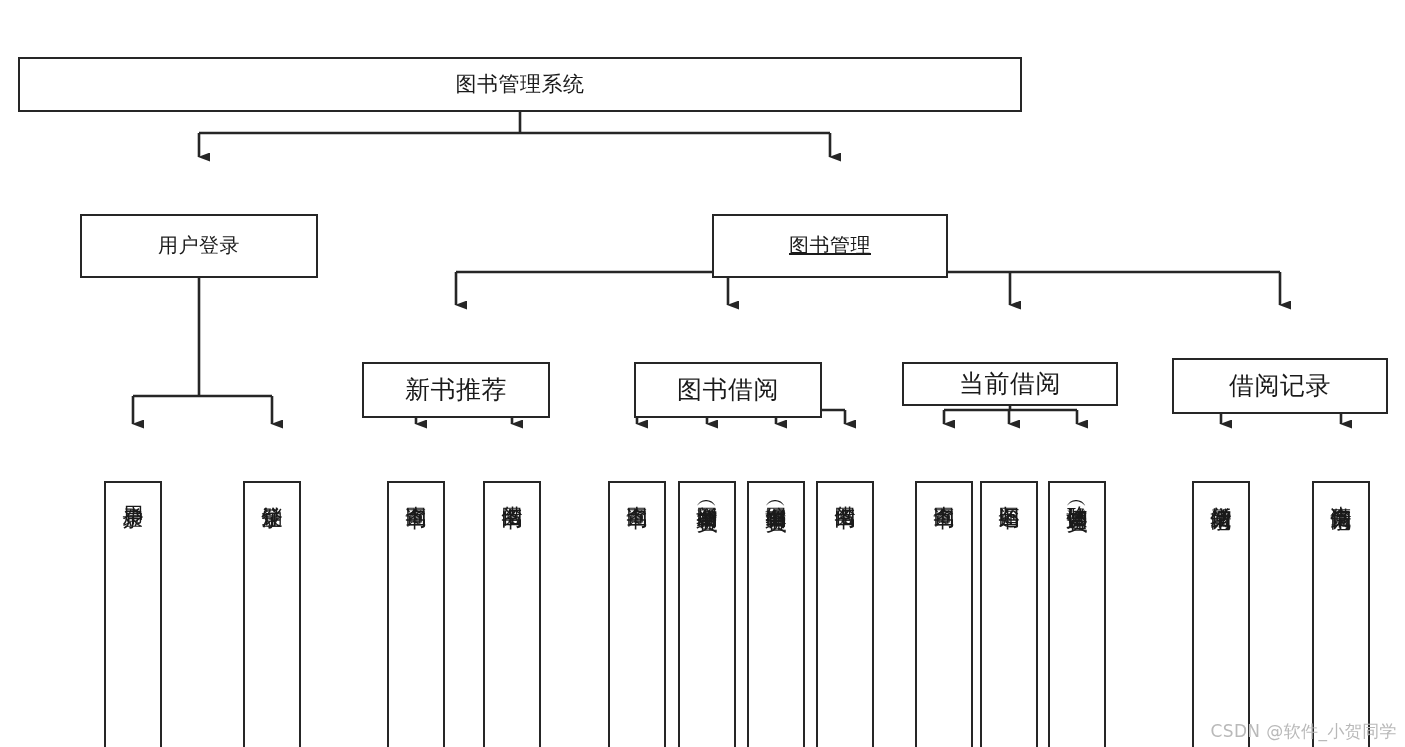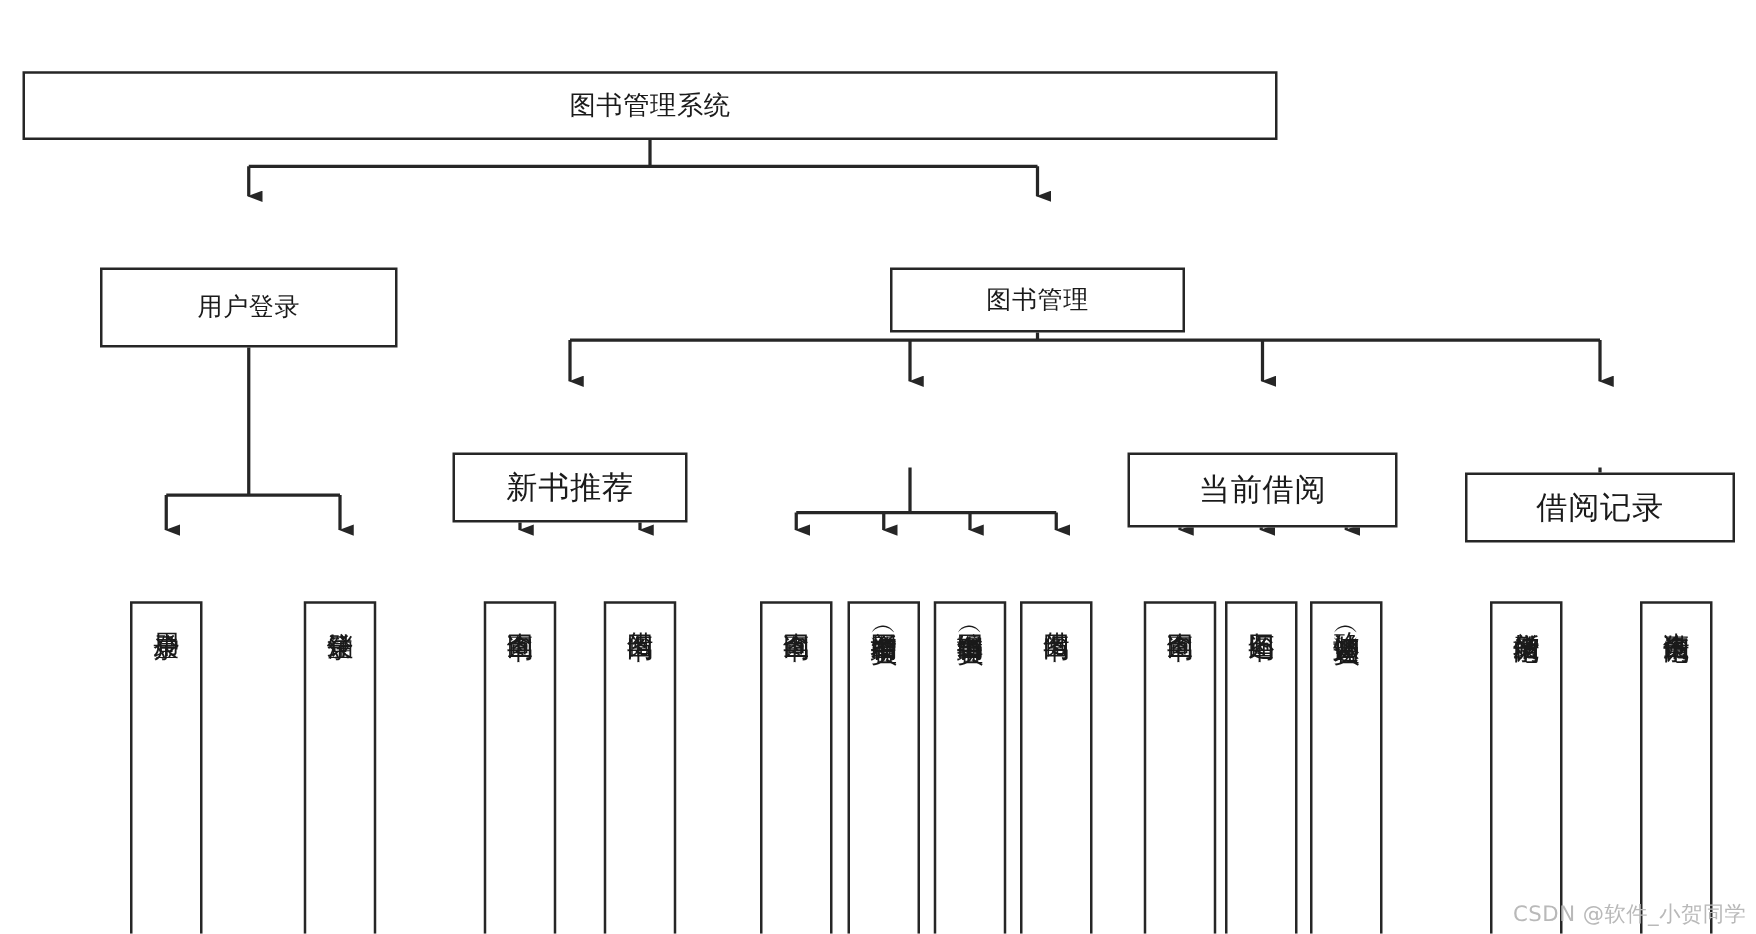--- a/index.html
+++ b/index.html
@@ -118,31 +118,34 @@
       </g>
   </svg>
 
   <div class="node root" style="left: 18px; top: 13px; width: 1004px; height: 55px;">
     <span class="lbl">图书管理系统</span>
   </div>
 
   <div class="node lvl1" style="left: 80px; top: 170px; width: 238px; height: 64px;">
     <span class="lbl">用户登录</span>
   </div>
-  <div class="node lvl1" style="left: 712px; top: 170px; width: 236px; height: 52px;">
+  <div class="node lvl1" style="left: 712px; top: 170px; width: 236px; height: 64px; text-decoration: underline;">
     <span class="lbl">图书管理</span>
   </div>
 
   <div class="node lvl2" style="left: 362px; top: 318px; width: 188px; height: 56px;">
     <span class="lbl">新书推荐</span>
   </div>
-  <div class="node lvl2" style="left: 902px; top: 318px; width: 216px; height: 60px;">
+  <div class="node lvl2" style="left: 634px; top: 318px; width: 188px; height: 56px;">
+    <span class="lbl">图书借阅</span>
+  </div>
+  <div class="node lvl2" style="left: 902px; top: 318px; width: 216px; height: 44px;">
     <span class="lbl">当前借阅</span>
   </div>
-  <div class="node lvl2" style="left: 1172px; top: 334px; width: 216px; height: 56px;">
+  <div class="node lvl2" style="left: 1172px; top: 314px; width: 216px; height: 56px;">
     <span class="lbl">借阅记录</span>
   </div>
 
   <div class="node leaf" style="left: 104px; top: 437px; width: 58px; height: 296px;">
     <span class="lbl">用户登录</span>
   </div>
   <div class="node leaf" style="left: 243px; top: 437px; width: 58px; height: 296px;">
     <span class="lbl">注销登录</span>
   </div>
   <div class="node leaf" style="left: 387px; top: 437px; width: 58px; height: 296px;">

